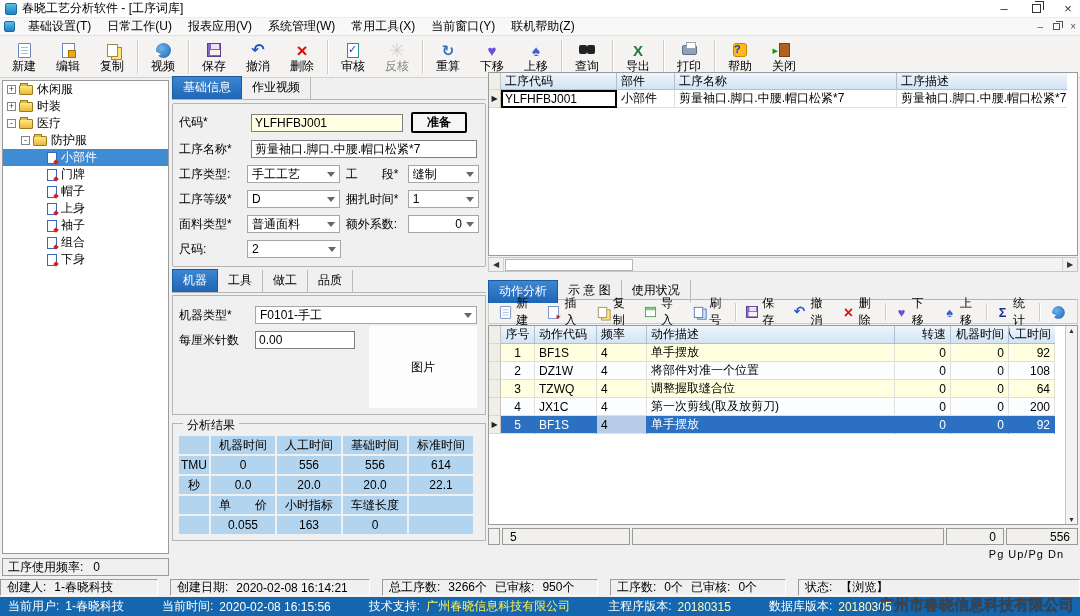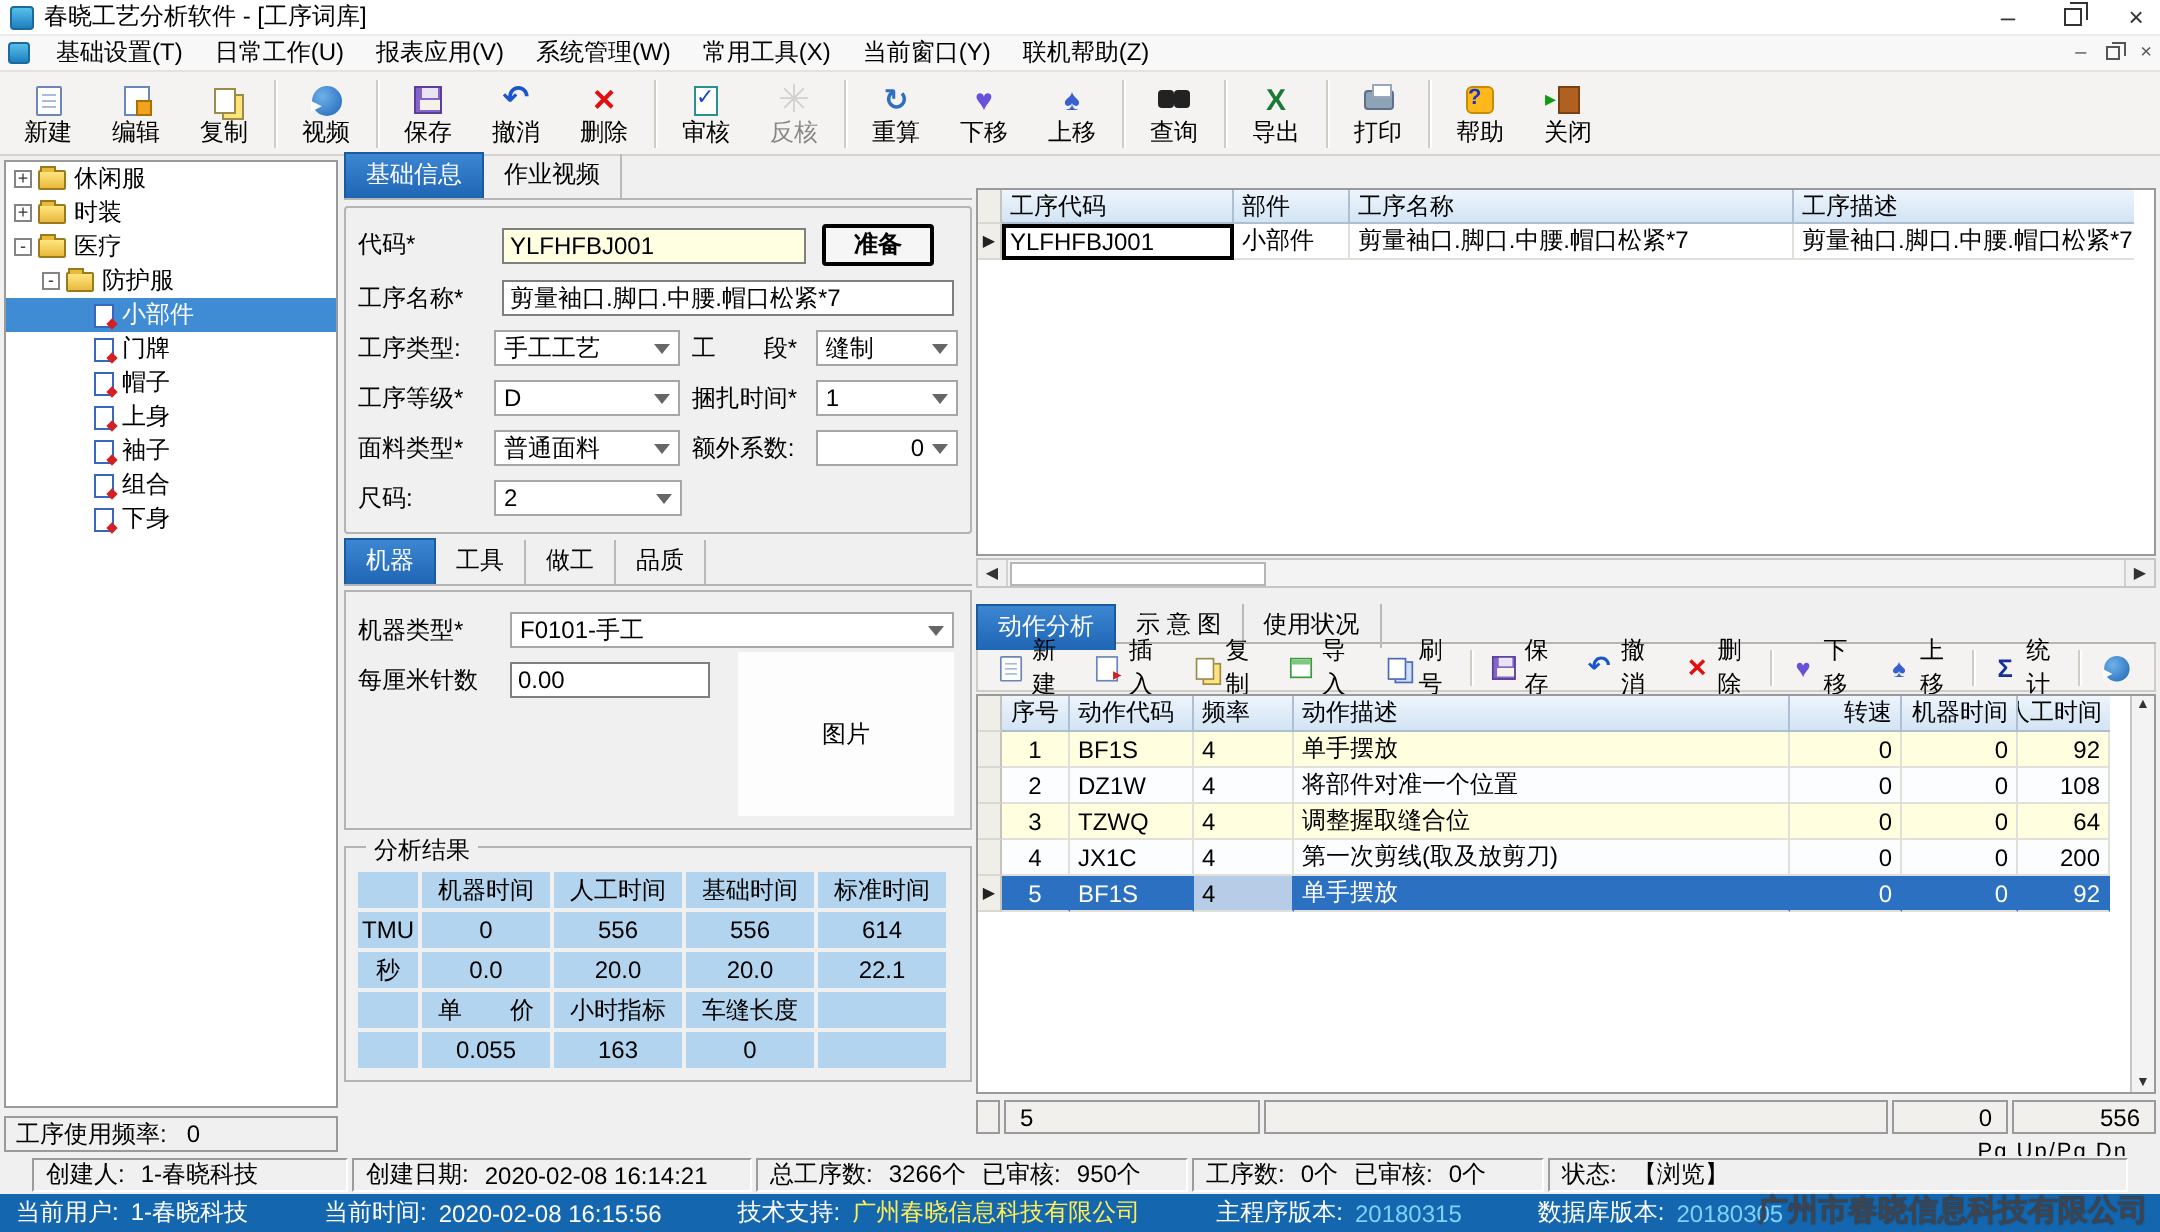--- a/index.html
+++ b/index.html
@@ -91,21 +91,21 @@
   .btn-prep{border:2px solid #000;border-radius:2px;background:#f6f6f6;font-weight:bold;height:21px;padding:0 14px;display:flex;align-items:center;margin-left:8px}
   .mtabs{display:flex;align-items:flex-end;height:20px;border-bottom:1px solid #b5b5b5;margin-top:6px}
   .machbox{border:1px solid #b4b4b4;background:#f0f0f0;padding:10px 6px;margin-top:2px;height:120px;position:relative}
   .picbox{position:absolute;right:8px;top:30px;width:108px;height:82px;background:#fdfdfd;display:flex;align-items:center;justify-content:center}
   .anabox{border:1px solid #b4b4b4;background:#f0f0f0;margin-top:8px;position:relative;padding:12px 6px 6px;height:118px}
   .analeg{position:absolute;left:10px;top:-7px;background:#f0f0f0;padding:0 4px}
   .anagrid{display:grid;grid-template-columns:30px 64px 64px 64px 64px;gap:2px}
   .anacell{background:#b3d4ee;height:18px;display:flex;align-items:center;justify-content:center;overflow:hidden;white-space:nowrap}
 
   
-  .right{position:absolute;left:488px;top:94px;width:590px;height:496px}
+  .right{position:absolute;left:488px;top:72px;width:590px;height:496px}
   .grid1{height:184px;border:1px solid #9a9a9a;background:#fff;overflow:hidden}
   .g1row{display:grid;grid-template-columns:12px 116px 58px 222px 170px}
   .hcell{background:linear-gradient(#eef5fc,#d2e4f4);border-right:1px solid #aebfd2;border-bottom:1px solid #aebfd2;height:17px;display:flex;align-items:center;padding:0 4px;overflow:hidden;white-space:nowrap}
   .gutter{background:#efeee9;border-right:1px solid #c6c3bc;border-bottom:1px solid #d8d8d0;display:flex;align-items:center;justify-content:center;font-size:8px;color:#222}
   .dcell{border-right:1px solid #e0e0da;border-bottom:1px solid #e0e0da;height:18px;display:flex;align-items:center;padding:0 4px;overflow:hidden;white-space:nowrap}
   .focuscell{outline:2px solid #000;outline-offset:-2px}
   .hscroll{height:15px;margin-top:1px;background:#f3f3f3;border:1px solid #c6c6c6;display:flex;align-items:center}
   .harrow{width:15px;height:13px;display:flex;align-items:center;justify-content:center;font-size:8px;color:#333;background:#f0f0f0;border-right:1px solid #d0d0d0}
   .harrow.r{margin-left:auto;border-left:1px solid #d0d0d0;border-right:none}
   .hthumb{width:128px;height:12px;background:#fff;border:1px solid #b6b6b6;margin-left:1px}
@@ -121,26 +121,26 @@
   .r-sel .dcell{background:#2c70c2;color:#fff;border-right-color:#2c70c2}
   .r-sel .dcell.fcell{background:#b7cce6;color:#000}
   .num{justify-content:flex-end}
   .ctr{justify-content:center}
   .vscroll{position:absolute;right:0;top:0;bottom:0;width:12px;background:#f3f3f3;border-left:1px solid #c6c6c6;display:flex;flex-direction:column;align-items:center;justify-content:space-between;padding:1px 0;font-size:7px;color:#333}
   .sumrow{display:flex;gap:2px;margin-top:3px}
   .sumbox{border:1px solid #9a9a9a;background:#f1f0ec;height:17px;display:flex;align-items:center;padding:0 7px;overflow:hidden}
   .pager{text-align:right;font-size:11px;margin-top:3px;padding-right:14px;letter-spacing:1px}
 
   
-  .status1{position:absolute;left:0;top:578px;width:1080px;height:19px;background:#f0f0f0;display:flex;gap:2px;padding:1px 16px}
+  .status1{position:absolute;left:0;top:578px;width:1080px;height:19px;background:#f0f0f0;display:flex;gap:12px;padding:1px 0}
   .sseg{border:1px solid;border-color:#9b9b9b #fff #fff #9b9b9b;display:flex;align-items:center;padding:0 6px;gap:8px;white-space:nowrap;overflow:hidden}
   .status2{position:absolute;left:0;top:597px;width:1080px;height:19px;background:#1467ae;color:#fff;display:flex;align-items:center;padding:0 8px;gap:6px;white-space:nowrap}
   .s2lab{font-weight:normal}
   .vy{color:#ffee55}
-  .vg{color:#7dd3fc}
+  .vg{color:#fef9c3}
   .watermark{position:absolute;right:6px;bottom:1px;font-size:15px;font-weight:bold;color:#3e434c;text-shadow:0 0 1px rgba(0,0,0,.4);z-index:5}
   .gapright{width:26px}
 </style>
 </head>
 <body>
 
 <div class="titlebar">
   <span class="appicon"></span>
   <span>春晓工艺分析软件 - [工序词库]</span>
   <span class="wctrls">

